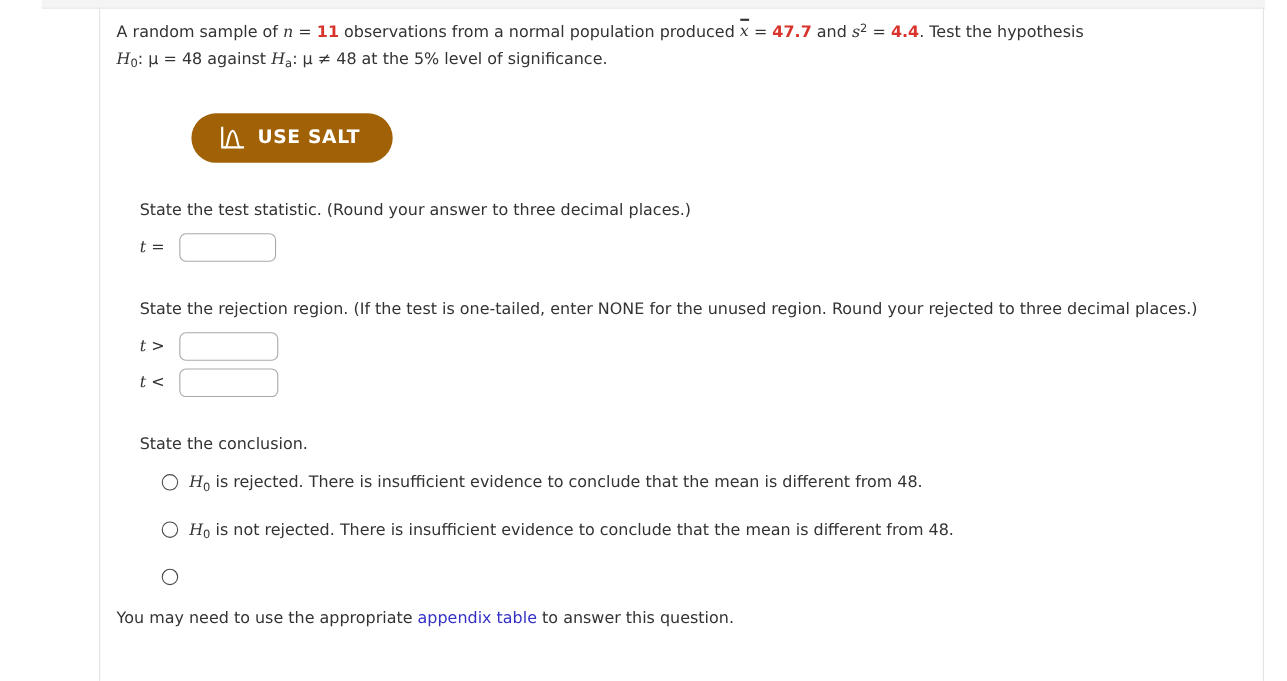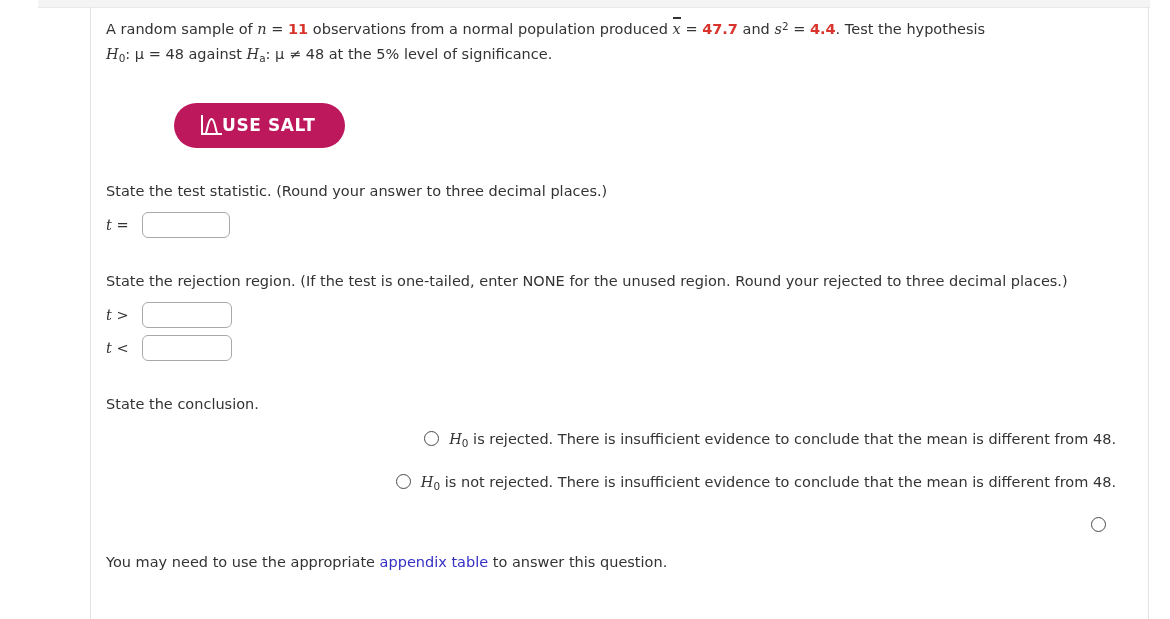--- a/index.html
+++ b/index.html
@@ -101,21 +101,22 @@
   }
 
   
   .salt-wrap {
     margin-top: 31px;
     margin-left: 68px;
   }
   .salt-button {
     display: inline-flex;
     align-items: center;
-    background: #be185d;
+    gap: 12px;
+    background: #a16207;
     color: #ffffff;
     border: none;
     border-radius: 30px;
     padding: 12px 30px 12px 26px;
     font-family: "DejaVu Sans", "Liberation Sans", sans-serif;
     font-size: 17px;
     font-weight: bold;
     letter-spacing: 0.6px;
     cursor: pointer;
     line-height: 1;
@@ -123,20 +124,21 @@
   .salt-icon {
     display: inline-block;
     width: 22px;
     height: 21px;
     flex: none;
   }
 
   
   .block {
     margin-top: 32px;
+    margin-left: 21px;
   }
   .block-label {
     font-size: 14.5px;
     line-height: 23px;
     color: #333333;
     max-width: 990px;
   }
   .answer-row {
     display: flex;
     align-items: center;
@@ -175,21 +177,20 @@
   
   .choices {
     margin-top: 13px;
   }
   .choice {
     display: flex;
     align-items: flex-start;
     margin-left: 20px;
     margin-bottom: 19px;
     cursor: pointer;
-    justify-content: flex-end;
   }
   .radio {
     width: 15px;
     height: 15px;
     border: 1.6px solid #4a4a4a;
     border-radius: 50%;
     background: #ffffff;
     flex: none;
     margin-top: 2px;
     margin-right: 10px;

